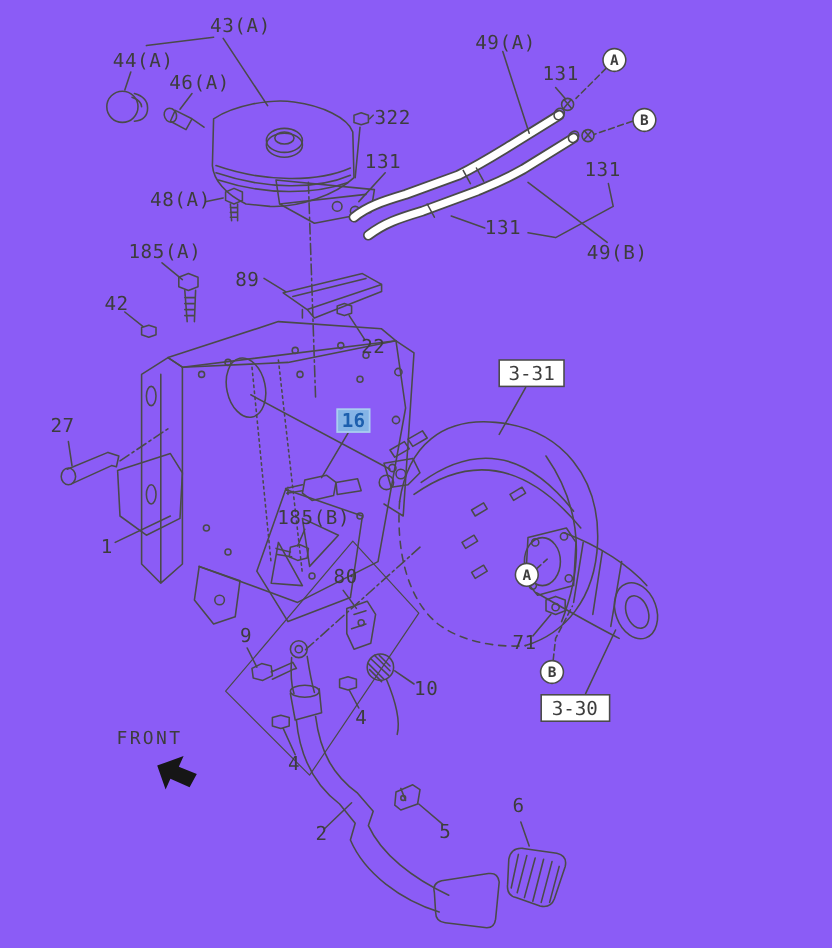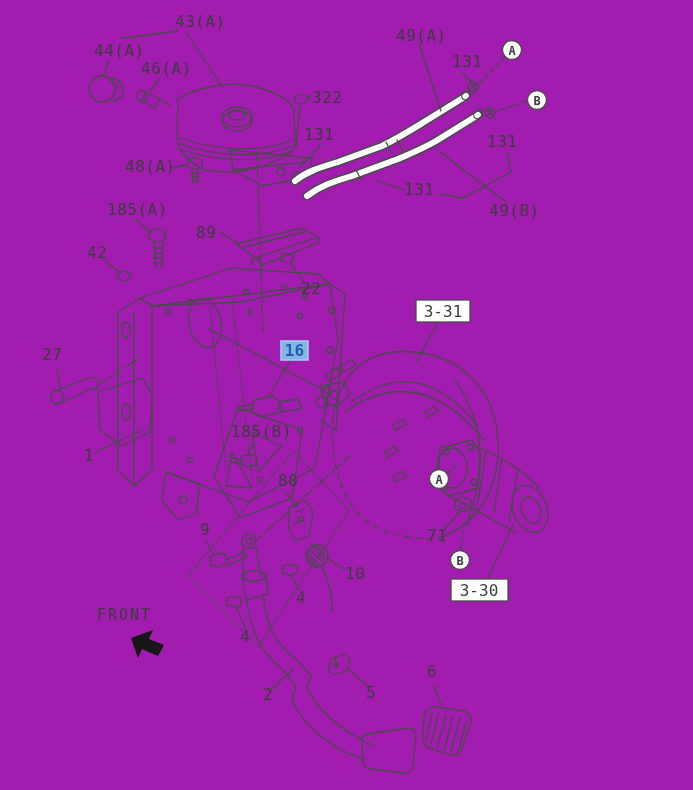--- a/index.html
+++ b/index.html
@@ -1,16 +1,16 @@
 <!DOCTYPE html>
 <html><head>
 <meta charset="utf-8">
 <style>
   html,body{margin:0;padding:0;background:#ffffff;}
-  #stage{position:relative;width:693px;height:790px;background:#a21caf;overflow:hidden;
+  #stage{position:relative;width:693px;height:790px;background:#8b5cf6;overflow:hidden;
          font-family:"DejaVu Sans Mono", monospace;}
   svg{position:absolute;left:0;top:0;}
   text{font-family:"DejaVu Sans Mono", monospace;fill:#3d3d3d;}
   .plabel{font-size:16px;letter-spacing:0.5px;}
   .clabel{font-size:12px;font-weight:bold;}
   .boxlabel{font-size:16px;}
   .hllabel{font-size:16px;font-weight:bold;}
   .frontlabel{font-size:15px;letter-spacing:2px;}
 </style>
 </head>

